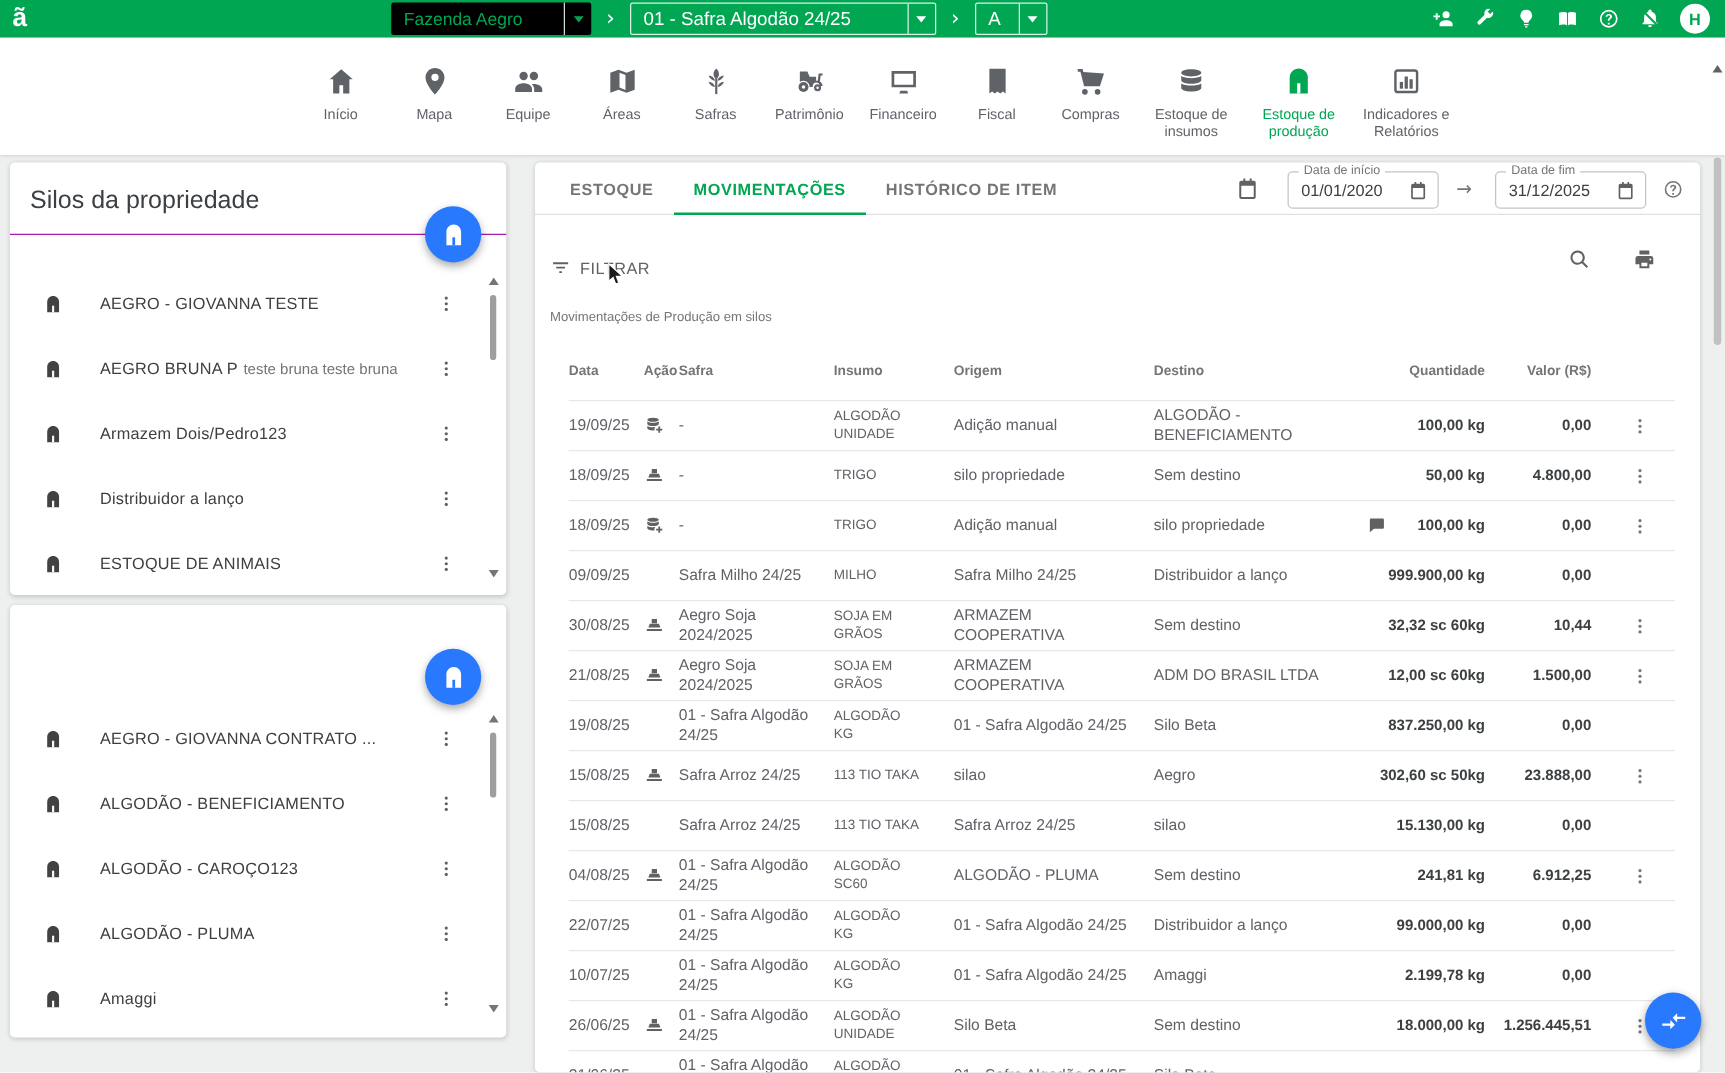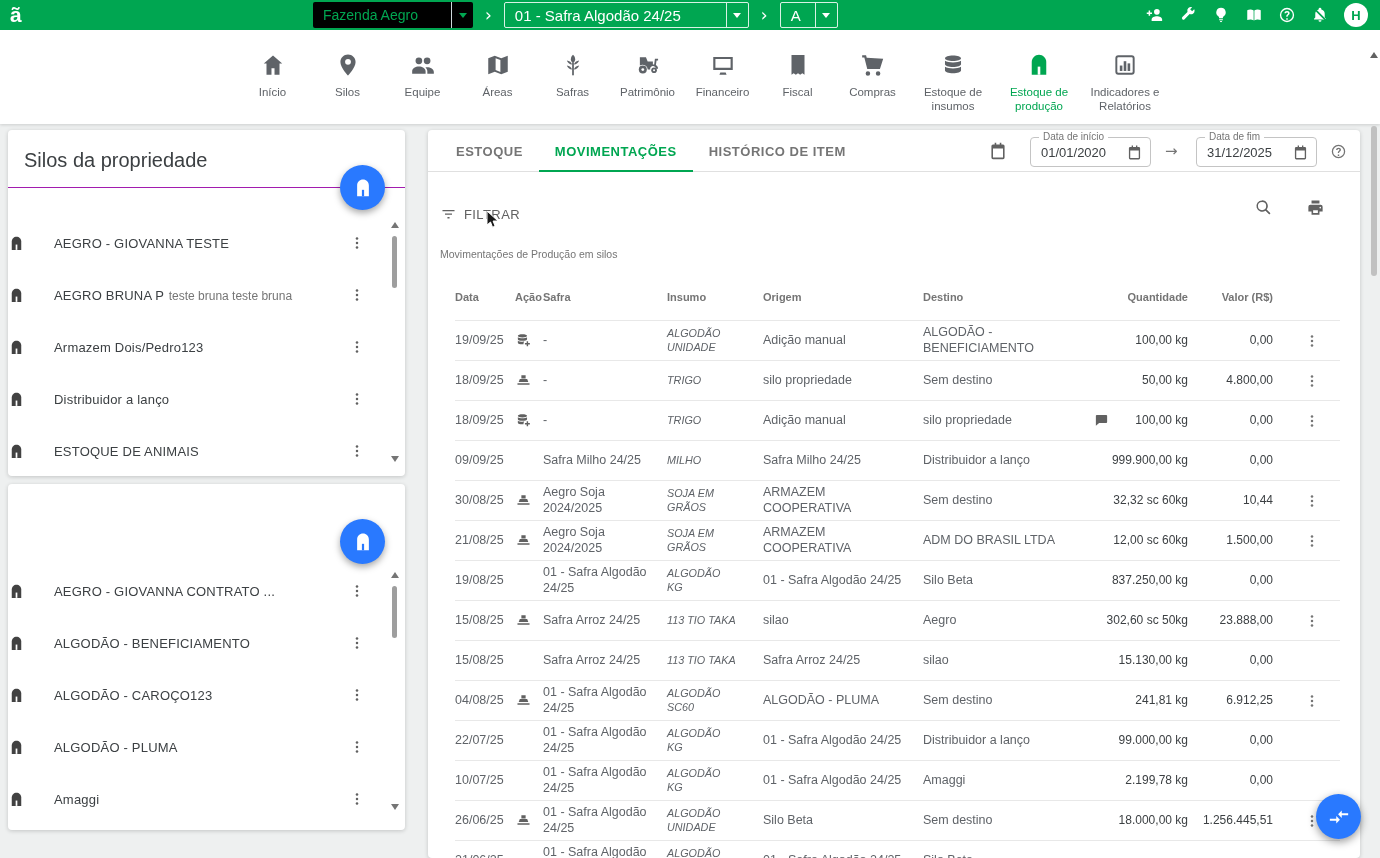--- a/index.html
+++ b/index.html
@@ -47,21 +47,21 @@
   #card-own   { left:8px; top:130px; width:397px; height:346px; }
   #card-third { left:8px; top:484px; width:397px; height:346px; }
   .card-head { height:58px; border-bottom:1px solid #a21caf; }
   .card-title { font-size:20px; color:#3c4043; padding:19px 16px 0; }
   .fab { position:absolute; right:20px; top:35px; width:45px; height:45px; border-radius:50%; background:#2979ff; box-shadow:0 3px 7px rgba(0,0,0,.35); display:flex; align-items:center; justify-content:center; z-index:3; cursor:pointer; }
   .fab svg { width:22px; height:22px; fill:#fff; }
 
   .silo-list { position:absolute; top:59px; left:0; right:18px; bottom:2px; overflow:hidden; }
   #card-own .silo-list { padding-top:28px; }
   #card-third .silo-list { padding-top:22px; }
-  .silo-item { height:52px; display:flex; align-items:center; position:relative; cursor:pointer; }
+  .silo-item { height:52px; display:flex; align-items:center; padding-left:26px; position:relative; cursor:pointer; }
   .sicon { width:17px; height:17px; color:#424242; flex:none; }
   .sicon svg { width:100%; height:100%; fill:currentColor; }
   .si-text { margin-left:29px; min-width:0; }
   .si-label { font-size:13px; color:#3c4043; letter-spacing:.2px; white-space:nowrap; }
   .si-sub { font-size:12px; color:#757575; margin-top:2px; }
   .si-menu { position:absolute; right:22px; width:16px; height:16px; color:#616161; cursor:pointer; }
   .si-menu svg { width:100%; height:100%; fill:currentColor; }
 
   .scrollcol { position:absolute; right:5px; top:92px; bottom:14px; width:11px; display:flex; flex-direction:column; align-items:center; }
   #card-third .scrollcol { top:88px; bottom:20px; }
@@ -93,22 +93,22 @@
   #btn-search { right:87px; }
   #btn-print { right:35px; }
   .section-label { position:absolute; left:12px; top:118px; font-size:10.5px; color:#757575; }
 
   .table { position:absolute; left:27px; top:150px; right:20px; }
   .grid-cols { display:grid; grid-template-columns:60px 28px 124px 96px 160px 176px 92px 85px 1fr; align-items:center; }
   .thead { height:34px; font-size:11px; color:#757575; font-weight:bold; }
   .tbody { margin-top:6px; }
   .trow { height:40px; border-top:1px solid #e8e8e8; font-size:12.5px; color:#5f6368; }
   .c { padding-right:8px; line-height:1.25; }
-  .c.insumo { font-size:10.8px; padding-right:26px;font-style:italic; }
-  .c.qty, .c.valor { text-align:right; padding-right:3px; font-weight:normal; color:#3c4043; font-size:12px; }
+  .c.insumo { font-size:10.8px; padding-right:26px; }
+  .c.qty, .c.valor { text-align:right; padding-right:3px; font-weight:bold; color:#3c4043; font-size:12px; }
   .th.r { text-align:right; padding-right:3px; }
   .c.acao { display:flex; align-items:center; padding-right:0; }
   .act-icon { width:17px; height:17px; color:#616161; }
   .act-icon svg { width:100%; height:100%; fill:currentColor; }
   .c.destino { position:relative; display:flex; align-items:center; height:100%; }
   .dtext { max-width:148px; }
   .comment { position:absolute; right:-10px; top:12px; width:15px; height:15px; color:#616161; cursor:pointer; }
   .comment svg { width:100%; height:100%; fill:currentColor; }
   .c.menu { display:flex; }
   .kebab { width:16px; height:16px; color:#757575; margin-left:auto; margin-right:12px; cursor:pointer; }
@@ -200,21 +200,21 @@
           </svg>
         </span>
       <span class="nav-label">Início</span>
     </div>
     <div class="nav-item">
       <span class="nav-icon">
           <svg viewBox="0 0 24 24">
             <path d="M12 2.2c-3.9 0-7 3.1-7 7 0 5.2 7 12.6 7 12.6s7-7.4 7-12.6c0-3.9-3.1-7-7-7zm0 9.6a2.7 2.7 0 1 1 0-5.4 2.7 2.7 0 0 1 0 5.4z"></path>
           </svg>
         </span>
-      <span class="nav-label">Silos</span>
+      <span class="nav-label">Mapa</span>
     </div>
     <div class="nav-item">
       <span class="nav-icon">
           <svg viewBox="0 0 24 24">
             <path d="M8.2 11.2a3.1 3.1 0 1 0 0-6.2 3.1 3.1 0 0 0 0 6.2zm7.6 0a3.1 3.1 0 1 0 0-6.2 3.1 3.1 0 0 0 0 6.2zM8.2 13.4c-3.1 0-6.2 1.5-6.2 4.4V20h12.4v-2.2c0-2.9-3.1-4.4-6.2-4.4zm7.6.6c-.5 0-1 .1-1.6.2 1.1 1 1.8 2.2 1.8 3.6V20h6v-1.6c0-2.9-3.1-4.4-6.2-4.4z"></path>
           </svg>
         </span>
       <span class="nav-label">Equipe</span>
     </div>
     <div class="nav-item">

